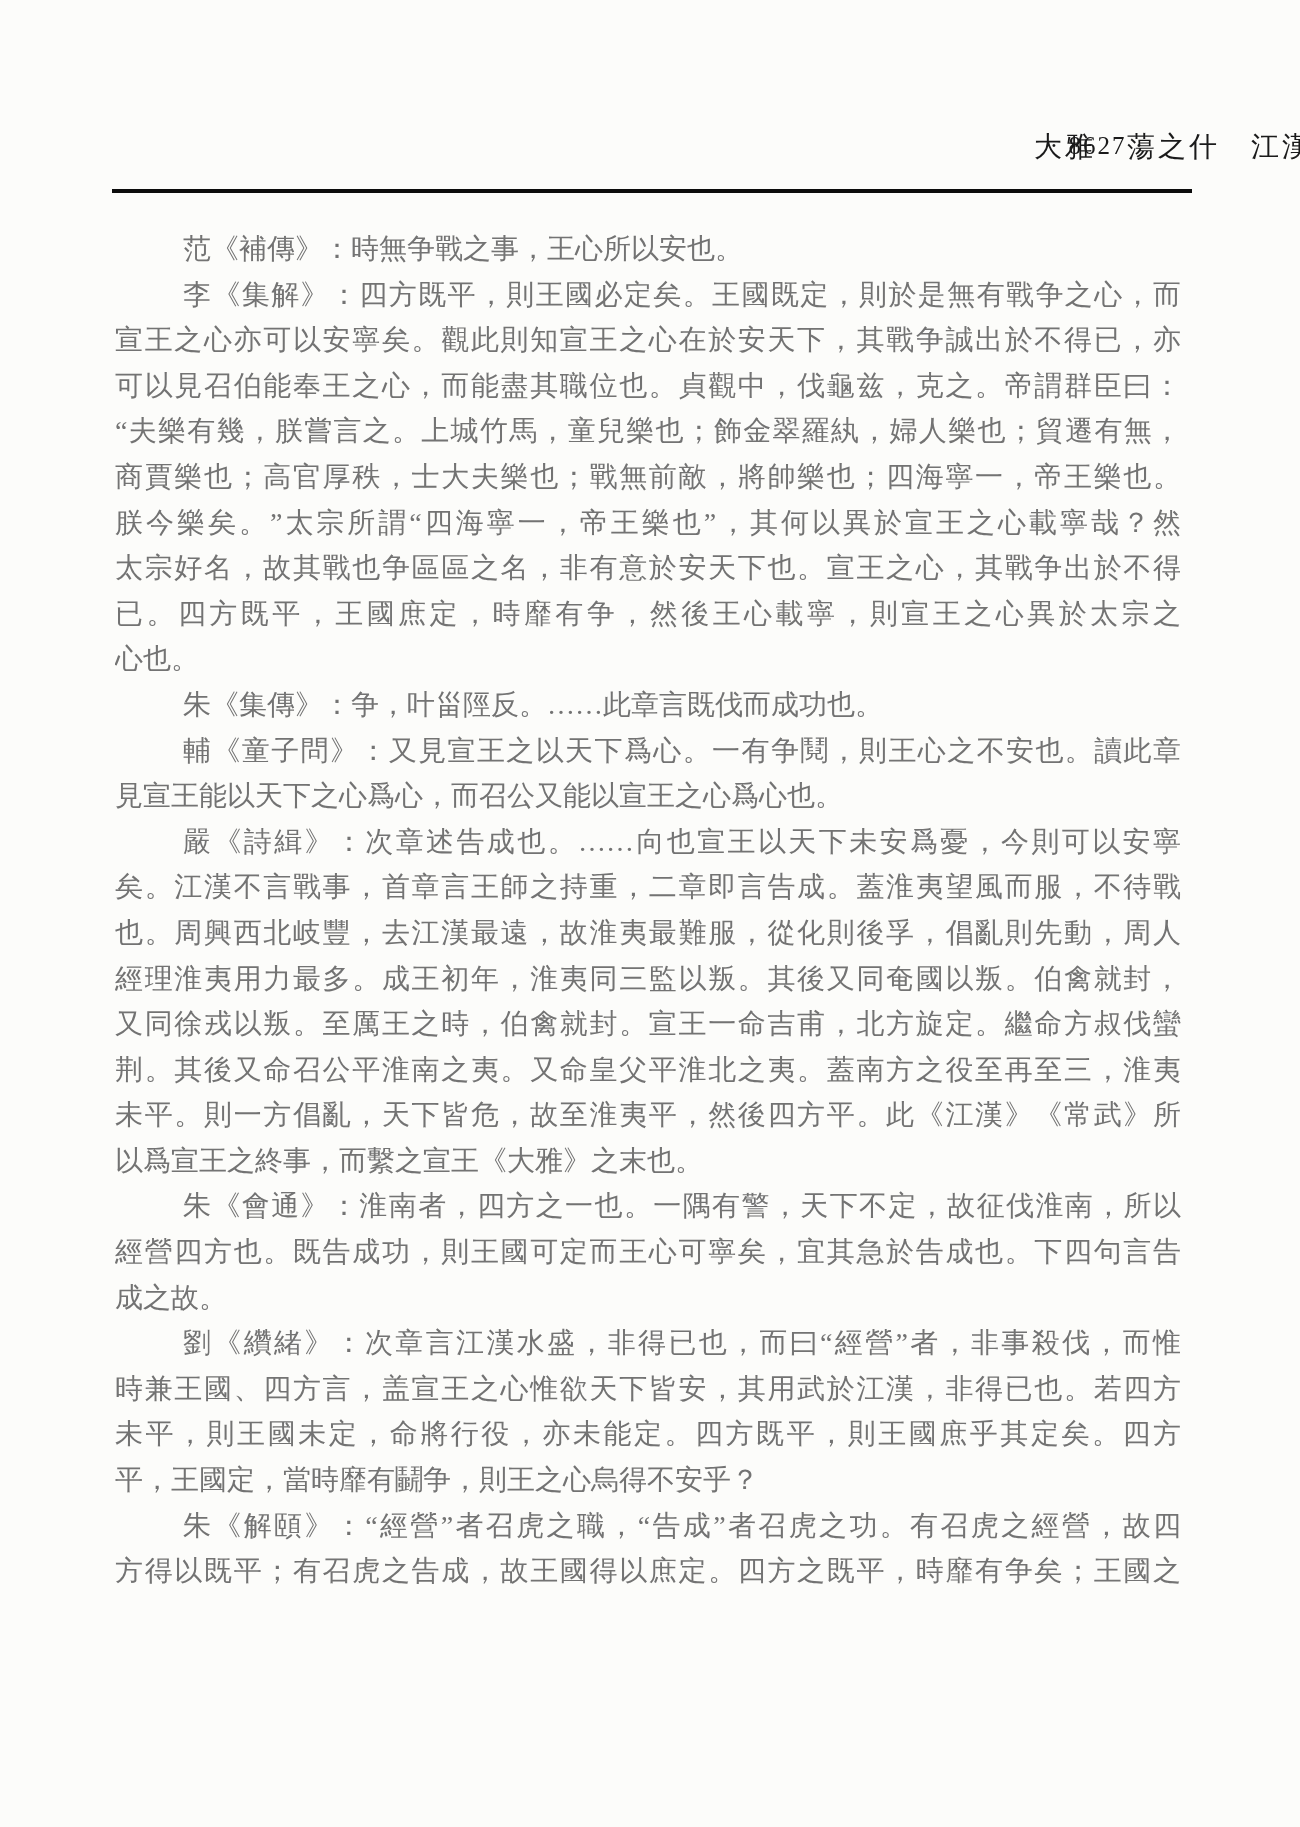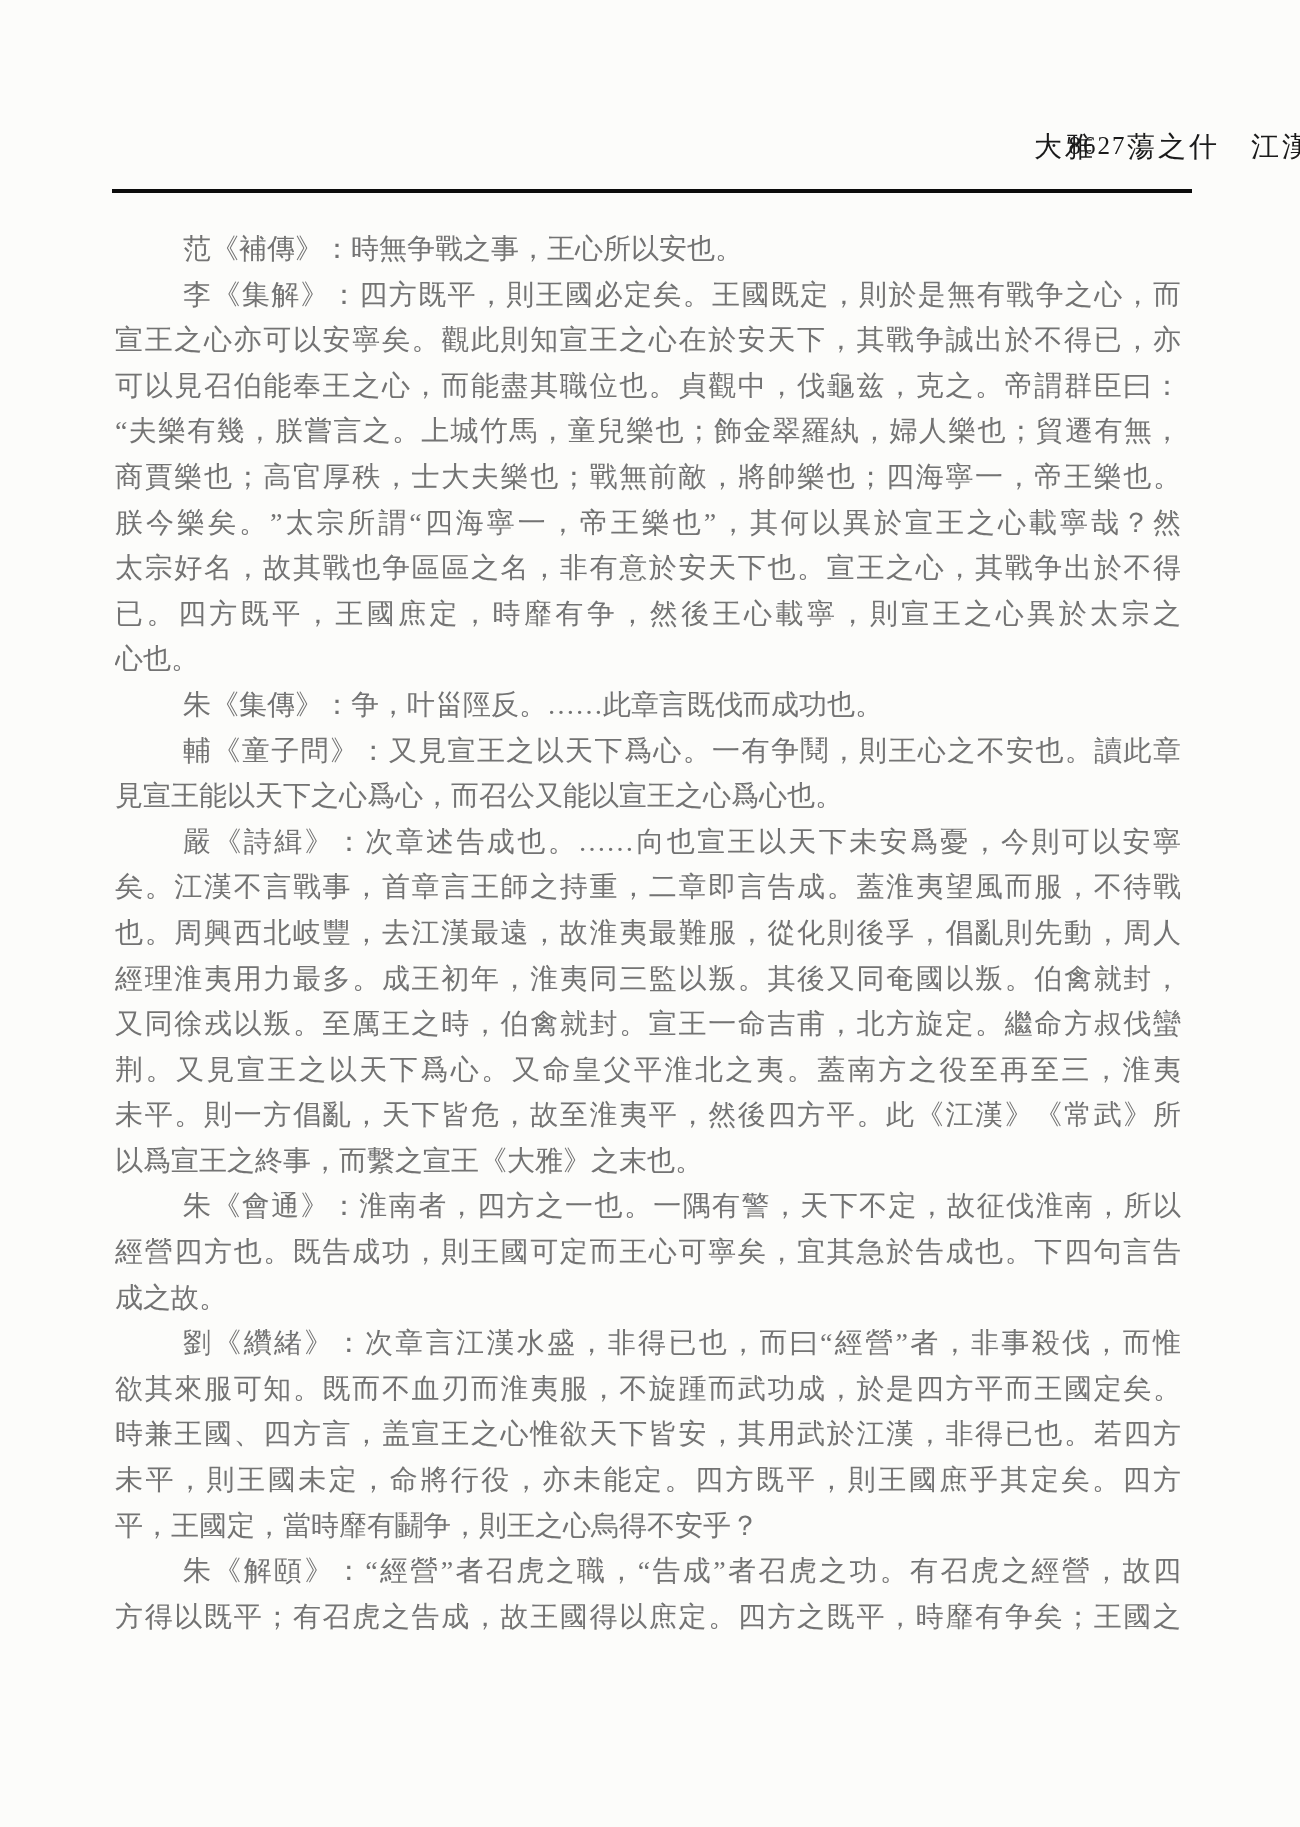--- a/index.html
+++ b/index.html
@@ -85,28 +85,27 @@
     <div class="line fill">已。四方既平，王國庶定，時靡有争，然後王心載寧，則宣王之心異於太宗之</div>
     <div class="line">心也。</div>
     <div class="line indent">朱《集傳》：争，叶甾陘反。……此章言既伐而成功也。</div>
     <div class="line indent fill">輔《童子問》：又見宣王之以天下爲心。一有争鬩，則王心之不安也。讀此章</div>
     <div class="line">見宣王能以天下之心爲心，而召公又能以宣王之心爲心也。</div>
     <div class="line indent fill">嚴《詩緝》：次章述告成也。……向也宣王以天下未安爲憂，今則可以安寧</div>
     <div class="line fill">矣。江漢不言戰事，首章言王師之持重，二章即言告成。蓋淮夷望風而服，不待戰</div>
     <div class="line fill">也。周興西北岐豐，去江漢最遠，故淮夷最難服，從化則後孚，倡亂則先動，周人</div>
     <div class="line fill">經理淮夷用力最多。成王初年，淮夷同三監以叛。其後又同奄國以叛。伯禽就封，</div>
     <div class="line fill">又同徐戎以叛。至厲王之時，伯禽就封。宣王一命吉甫，北方旋定。繼命方叔伐蠻</div>
-    <div class="line fill">荆。又見宣王之以天下爲心。又命皇父平淮北之夷。蓋南方之役至再至三，淮夷</div>
+    <div class="line fill">荆。其後又命召公平淮南之夷。又命皇父平淮北之夷。蓋南方之役至再至三，淮夷</div>
     <div class="line fill">未平。則一方倡亂，天下皆危，故至淮夷平，然後四方平。此《江漢》《常武》所</div>
     <div class="line">以爲宣王之終事，而繫之宣王《大雅》之末也。</div>
     <div class="line indent fill">朱《會通》：淮南者，四方之一也。一隅有警，天下不定，故征伐淮南，所以</div>
     <div class="line fill">經營四方也。既告成功，則王國可定而王心可寧矣，宜其急於告成也。下四句言告</div>
     <div class="line">成之故。</div>
     <div class="line indent fill">劉《纘緒》：次章言江漢水盛，非得已也，而曰“經營”者，非事殺伐，而惟</div>
-    <div class="line fill">欲其來服可知。既而不血刃而淮夷服，不旋踵而武功成，於是四方平而王國定矣。</div>
     <div class="line fill">時兼王國、四方言，盖宣王之心惟欲天下皆安，其用武於江漢，非得已也。若四方</div>
     <div class="line fill">未平，則王國未定，命將行役，亦未能定。四方既平，則王國庶乎其定矣。四方</div>
     <div class="line">平，王國定，當時靡有鬭争，則王之心烏得不安乎？</div>
     <div class="line indent fill">朱《解頤》：“經營”者召虎之職，“告成”者召虎之功。有召虎之經營，故四</div>
     <div class="line fill">方得以既平；有召虎之告成，故王國得以庶定。四方之既平，時靡有争矣；王國之</div>
   </div>
 
 </div>
 
 </body></html>

